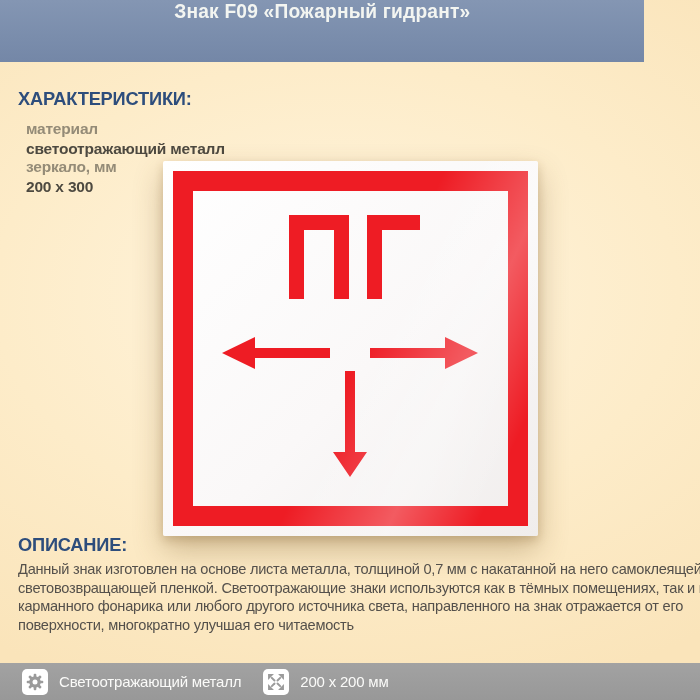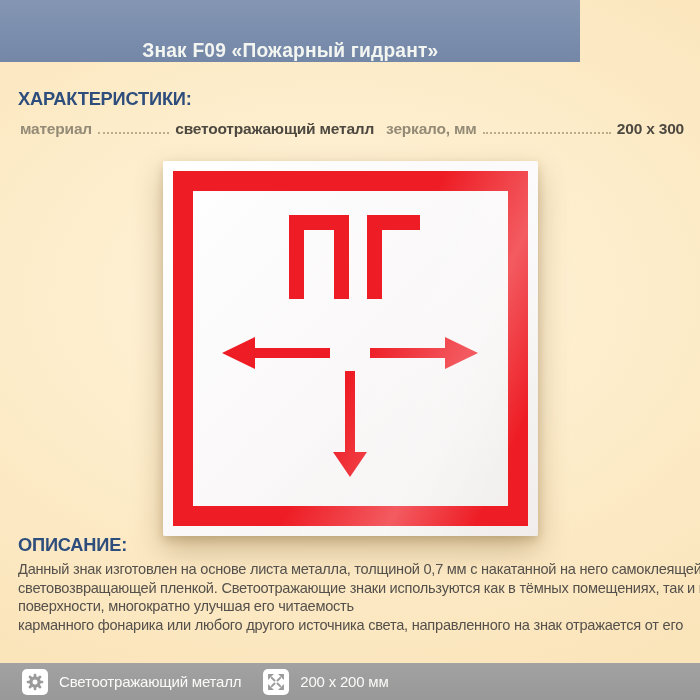--- a/index.html
+++ b/index.html
@@ -2,37 +2,37 @@
 <html><head>
 <meta charset="utf-8">
 <style>
   html,body{margin:0;padding:0;}
   body{
     width:700px;height:700px;overflow:hidden;position:relative;
     font-family:"Liberation Sans",sans-serif;
     background:radial-gradient(ellipse 620px 420px at 48% 42%, #fff4dd 0%, #fdecc9 55%, #fae4ba 100%);
   }
   .header{
-    position:absolute;left:0;top:0;width:580px;height:62px;
+    position:absolute;left:0;top:0;width:644px;height:62px;
     background:linear-gradient(180deg,#8496b3 0%,#7a8dac 60%,#7487a7 100%);
-    display:flex;align-items:flex-end;justify-content:center;
+    display:flex;align-items:flex-start;justify-content:center;
   }
   .header-title{
     color:#f3f5f1;font-size:20px;font-weight:700;letter-spacing:.2px;
     transform:scaleX(.96);
   }
   .section-heading{
     position:absolute;left:18px;color:#2d4d7c;font-size:19px;font-weight:700;
     letter-spacing:-.2px;transform-origin:left center;transform:scaleX(.96);
   }
   #h-char{top:88px;}
   #h-desc{top:534px;}
   .spec-row{
     position:absolute;left:20px;right:16px;top:120px;
-    display:flex;align-items:baseline;font-size:15.5px;font-weight:700;
+    display:flex;align-items:baseline;font-size:15.5px;font-weight:700;flex-direction:column;
   }
   .spec-label{color:#948b77;white-space:nowrap;letter-spacing:-.2px;}
   .spec-value{color:#4d4940;white-space:nowrap;letter-spacing:-.2px;}
   .dots{border-bottom:2px dotted #bcac8b;height:11px;margin:0 6px;}
   .dots-1{flex:1 1 0;}
   .dots-2{flex:1.8 1 0;}
   .gap{width:12px;}
   .sign-card{
     position:absolute;left:163px;top:161px;width:375px;height:375px;
     background:linear-gradient(135deg,#ffffff 0%,#faf8f8 55%,#f0edec 100%);
@@ -102,22 +102,22 @@
     </g>
   </svg>
   <div class="sign-gloss"></div>
 </div>
 
 <div id="h-desc" class="section-heading">ОПИСАНИЕ:</div>
 
 <div class="desc">
   <div>Данный знак изготовлен на основе листа металла, толщиной 0,7 мм с накатанной на него самоклеящейся</div>
   <div>световозвращающей пленкой. Светоотражающие знаки используются как в тёмных помещениях, так и на</div>
+  <div>карманного фонарика или любого другого источника света, направленного на знак отражается от его</div>
   <div>поверхности, многократно улучшая его читаемость</div>
-  <div>карманного фонарика или любого другого источника света, направленного на знак отражается от его</div>
 </div>
 
 <div class="footer">
   <span class="chip">
     <svg width="20" height="20" viewBox="0 0 24 24">
       <g fill="#9b9b9b">
         <rect x="10.4" y="2" width="3.2" height="20" rx="1.2"></rect>
         <rect x="10.4" y="2" width="3.2" height="20" rx="1.2" transform="rotate(45 12 12)"></rect>
         <rect x="10.4" y="2" width="3.2" height="20" rx="1.2" transform="rotate(90 12 12)"></rect>
         <rect x="10.4" y="2" width="3.2" height="20" rx="1.2" transform="rotate(135 12 12)"></rect>

